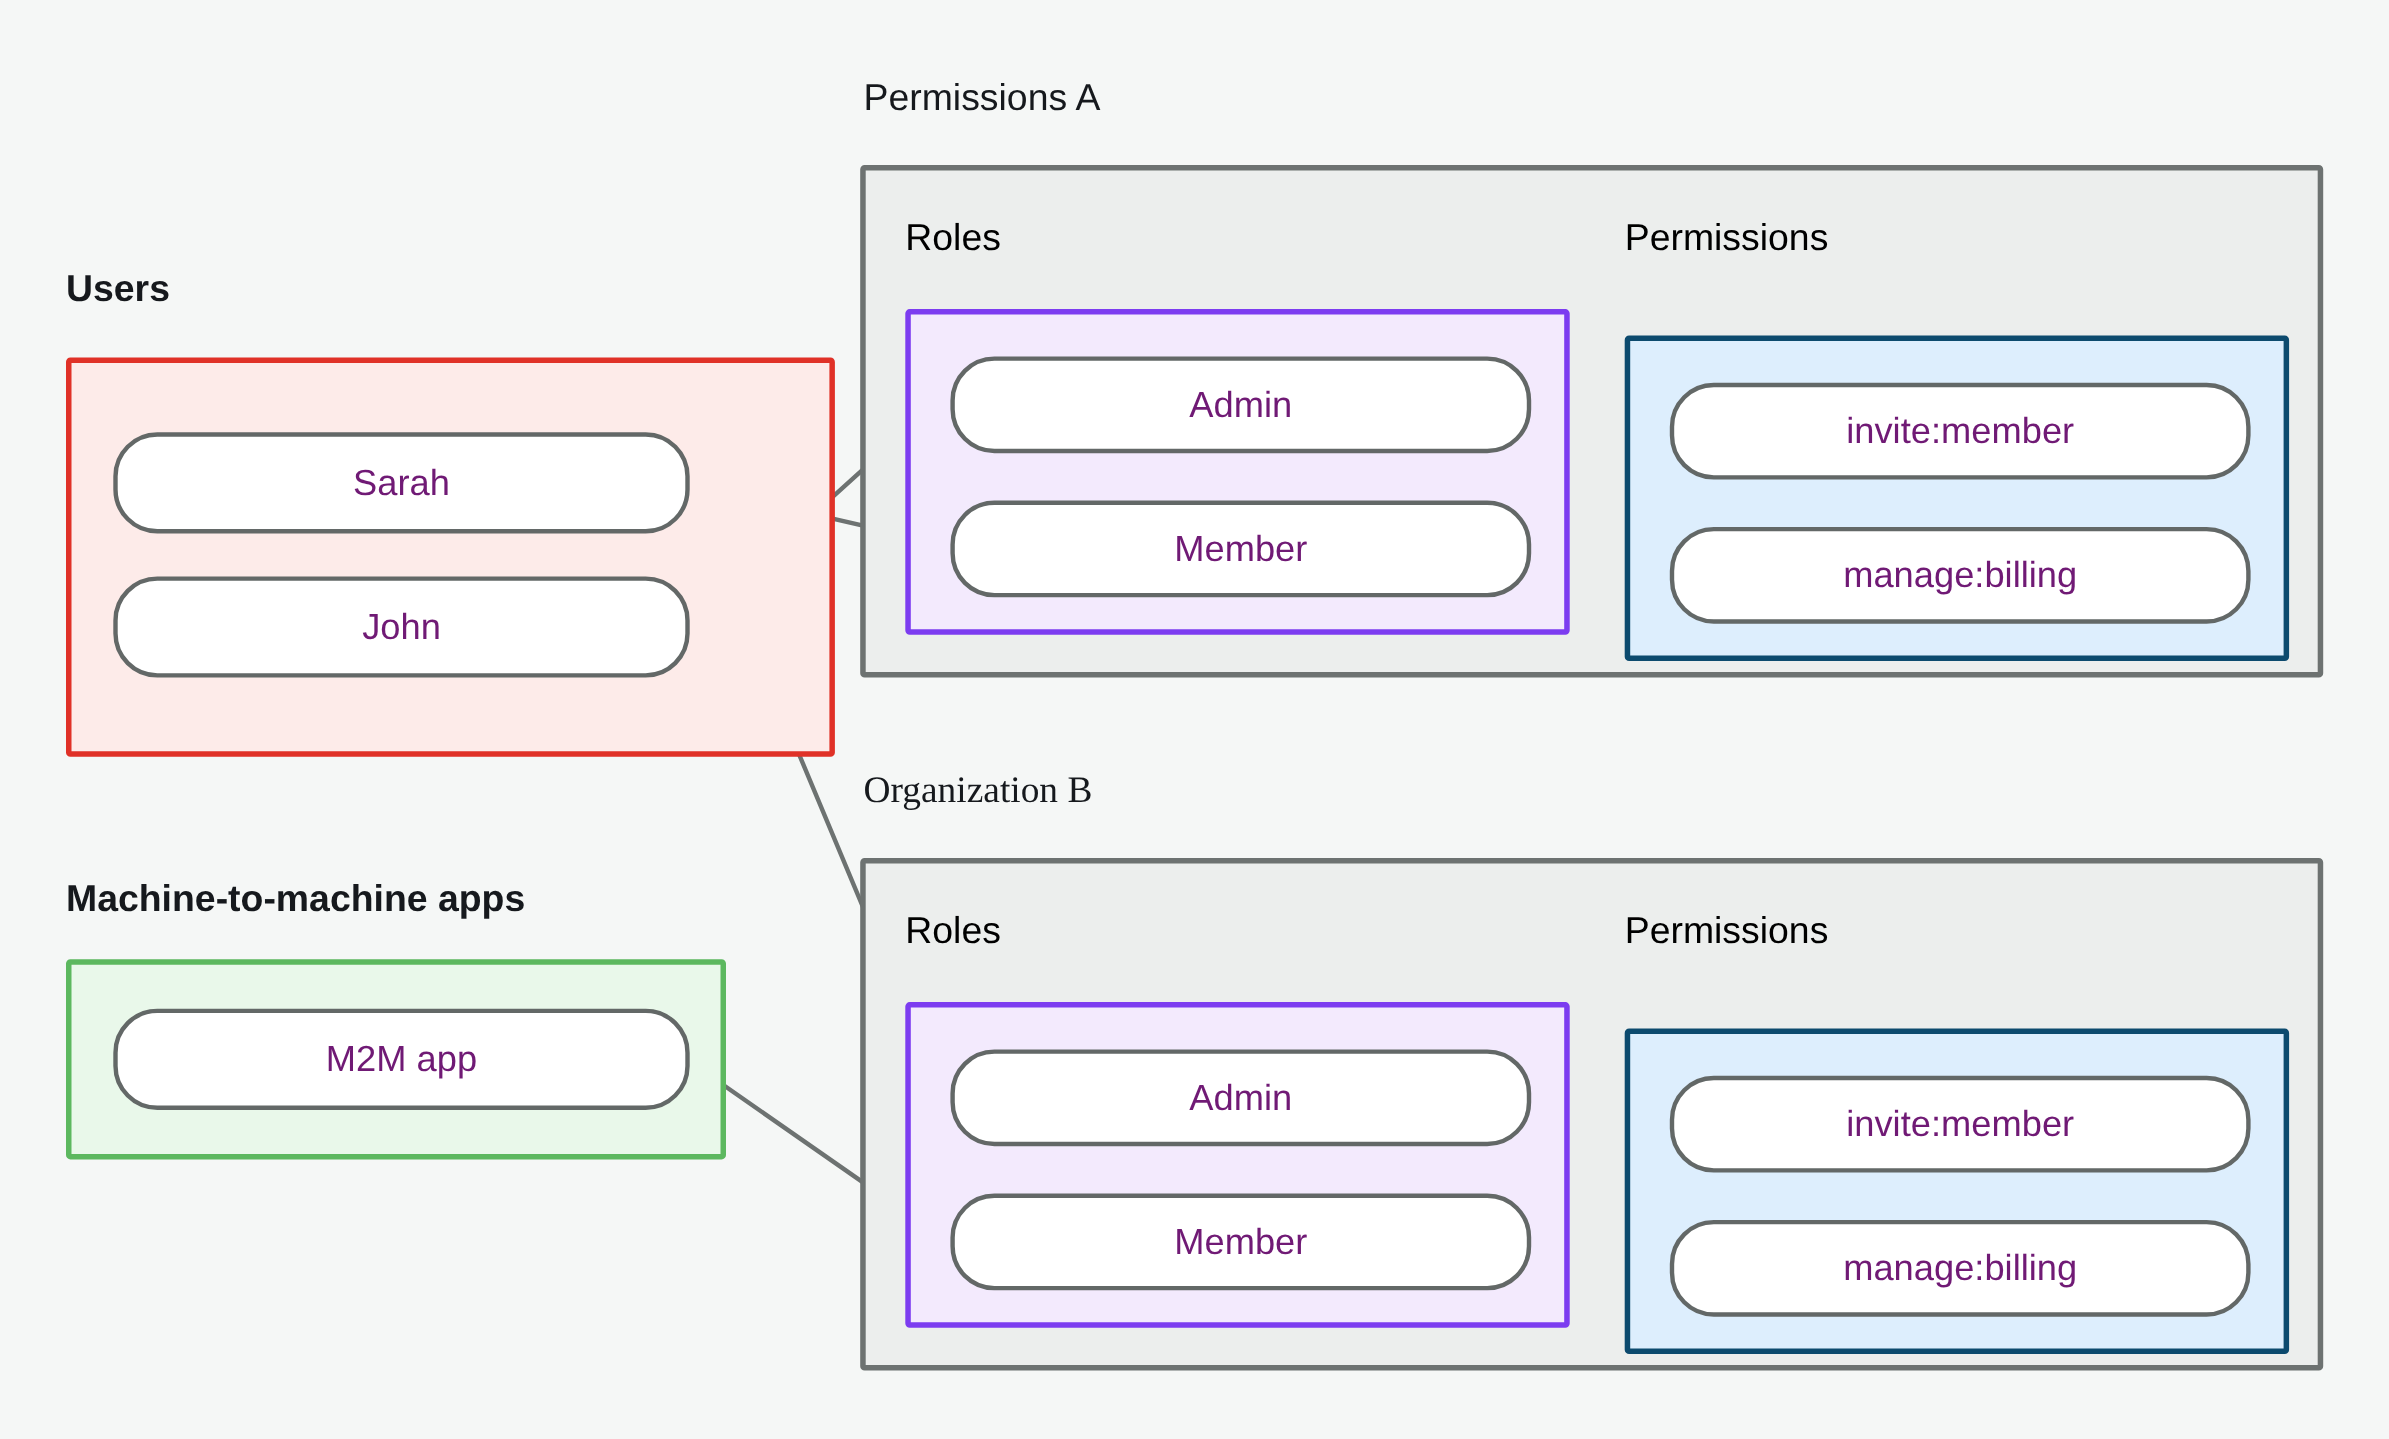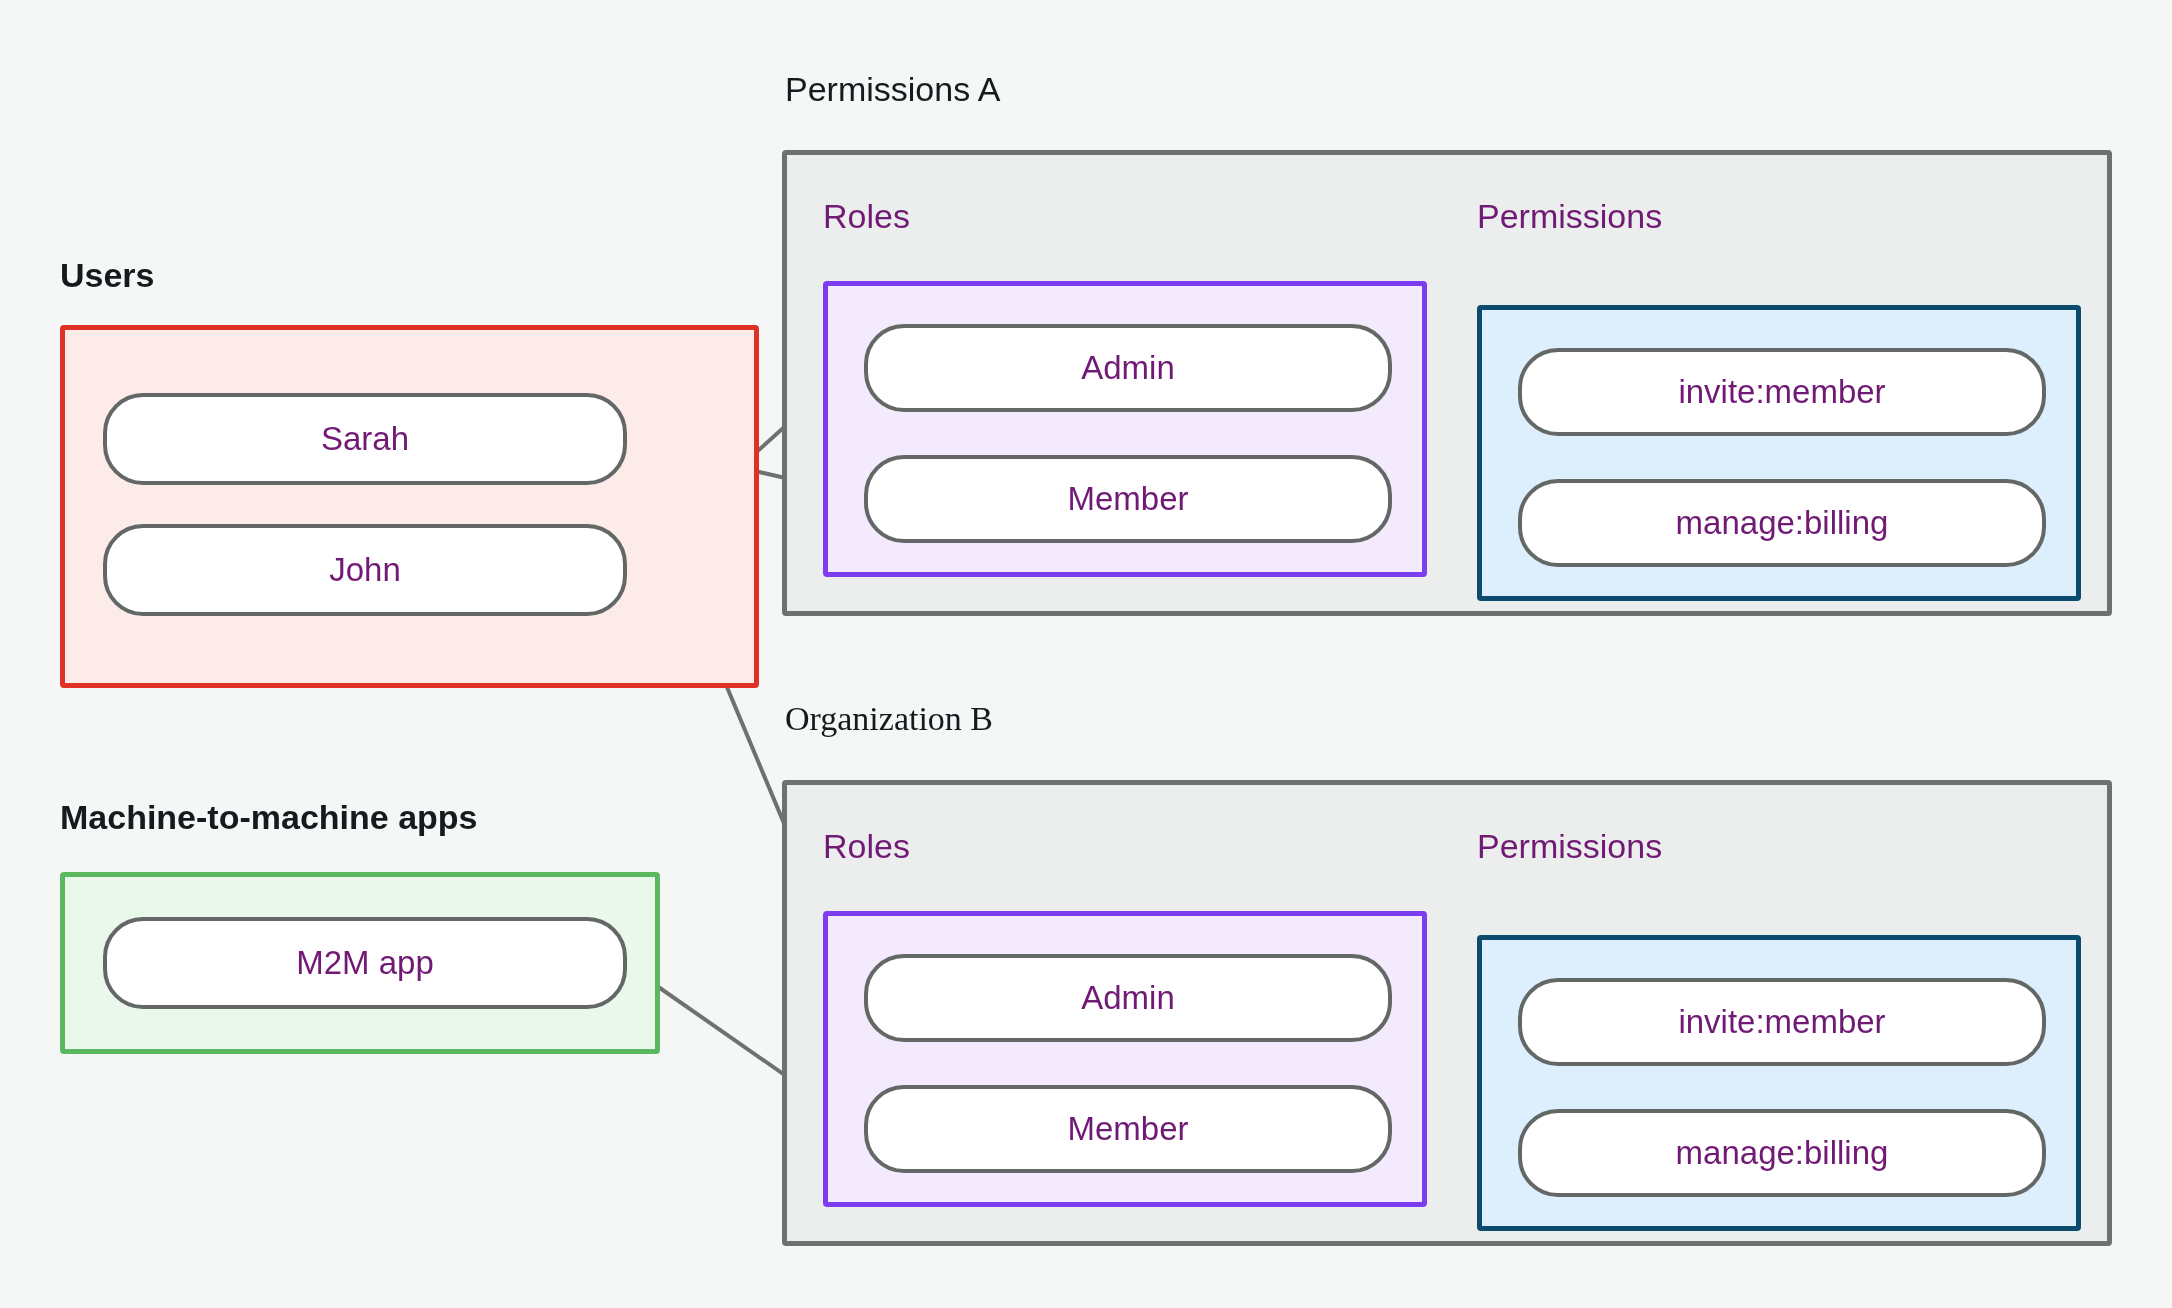--- a/index.html
+++ b/index.html
@@ -81,21 +81,21 @@
     background: #ddeefd;
     border: 5px solid #0c4a6e;
     margin-top: 24px;
   }
 
   
   .section-label {
     position: absolute;
     font-size: 34px;
     font-weight: 400;
-    color: #701a75;
+    color: #000000;
     white-space: nowrap;
     line-height: 1;
   }
 
   
   .pill {
     position: absolute;
     box-sizing: border-box;
     background: #ffffff;
     border: 4px solid #636867;
@@ -143,21 +143,21 @@
       <circle cx="1508" cy="494" r="11"></circle>
       <circle cx="855" cy="993" r="11"></circle>
       <circle cx="855" cy="1124" r="11"></circle>
       <circle cx="1508" cy="993" r="11"></circle>
       <circle cx="1508" cy="1124" r="11"></circle>
     </g>
   </svg>
 
   <div class="layer-nodes">
 
-    <div class="caption" style="left:60px; top:246px;margin-top:12px;">Users</div>
+    <div class="caption" style="left:60px; top:246px;">Users</div>
 
     <div class="box box-users" style="left:60px; top:325px; width:699px; height:363px;">
       <div class="pill" style="left:38px; top:63px; width:524px; height:92px;">Sarah</div>
       <div class="pill" style="left:38px; top:194px; width:524px; height:92px;">John</div>
     </div>
 
     <div class="caption" style="left:60px; top:800px;">Machine-to-machine apps</div>
 
     <div class="box box-m2m" style="left:60px; top:872px; width:600px; height:182px;">
       <div class="pill" style="left:38px; top:40px; width:524px; height:92px;">M2M app</div>

